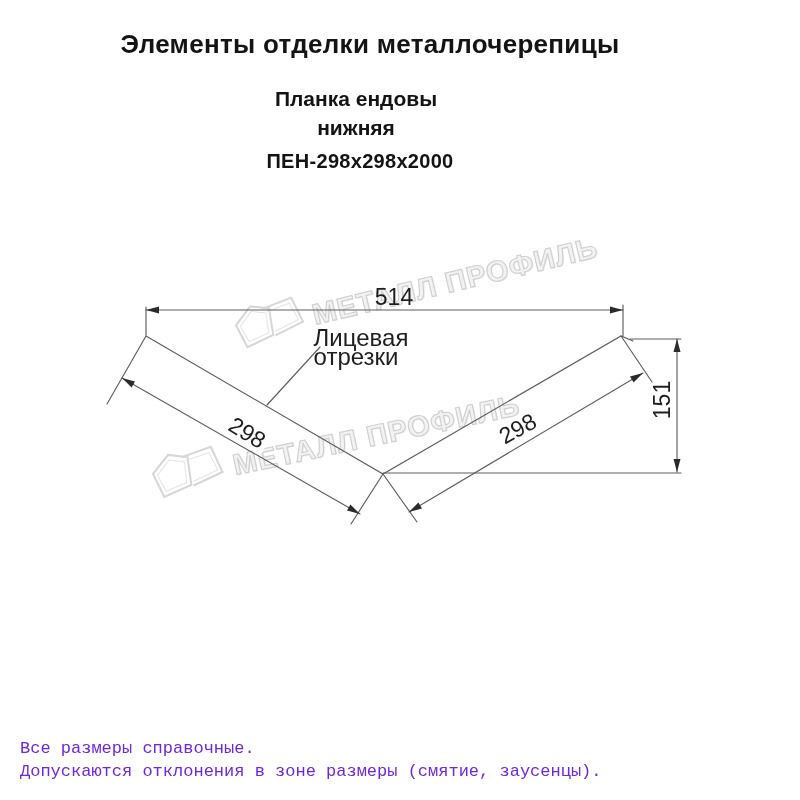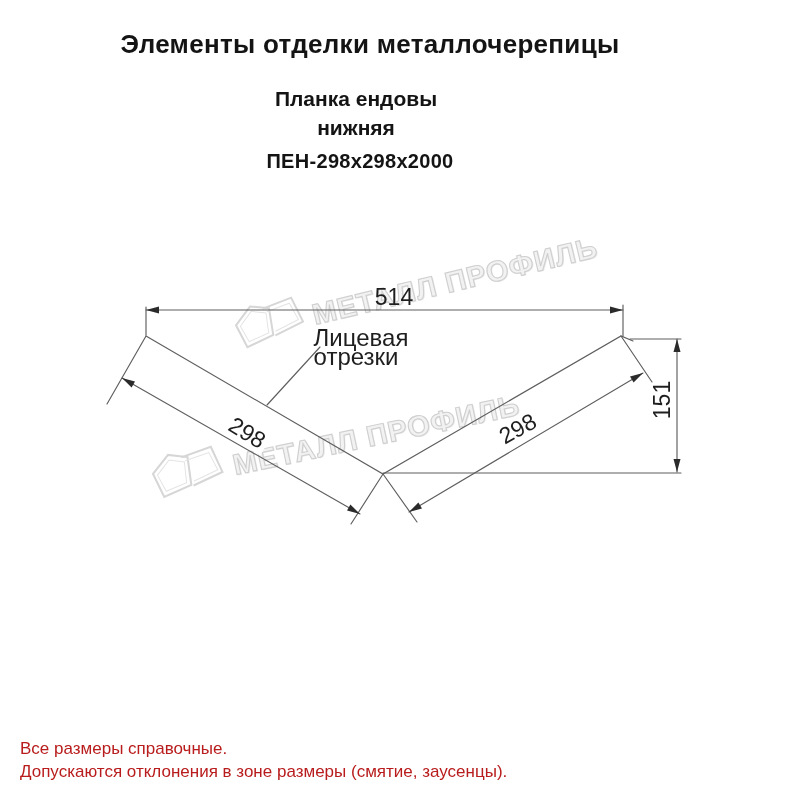--- a/index.html
+++ b/index.html
@@ -58,21 +58,21 @@
   .dim-298R { left:518px; top:429px; transform:translate(-50%,-50%) rotate(-29deg); background:#fff; padding:1px 4px; }
   .dim-151  { left:662px; top:400px; transform:translate(-50%,-50%) rotate(-90deg); }
 
   .face-label {
     position:absolute; z-index:3; left:361px; top:347px;
     transform:translate(-50%,-50%); text-align:left;
     font-size:24px; line-height:19px; color:#1e1e1e; white-space:nowrap;
   }
 
   
-  .note { position:absolute; left:20px; font-size:17px; color:#b91c1c; z-index:3; }
+  .note { position:absolute; left:20px; font-size:17px; color:#6d28d9; z-index:3;font-family:Liberation Mono, monospace; }
   .note1 { top:739px; }
   .note2 { top:762px; }
 </style>
 </head>
 <body>
 
 <div class="h1">Элементы отделки металлочерепицы</div>
 <div class="h2">
   <div>Планка ендовы</div>
   <div>нижняя</div>

